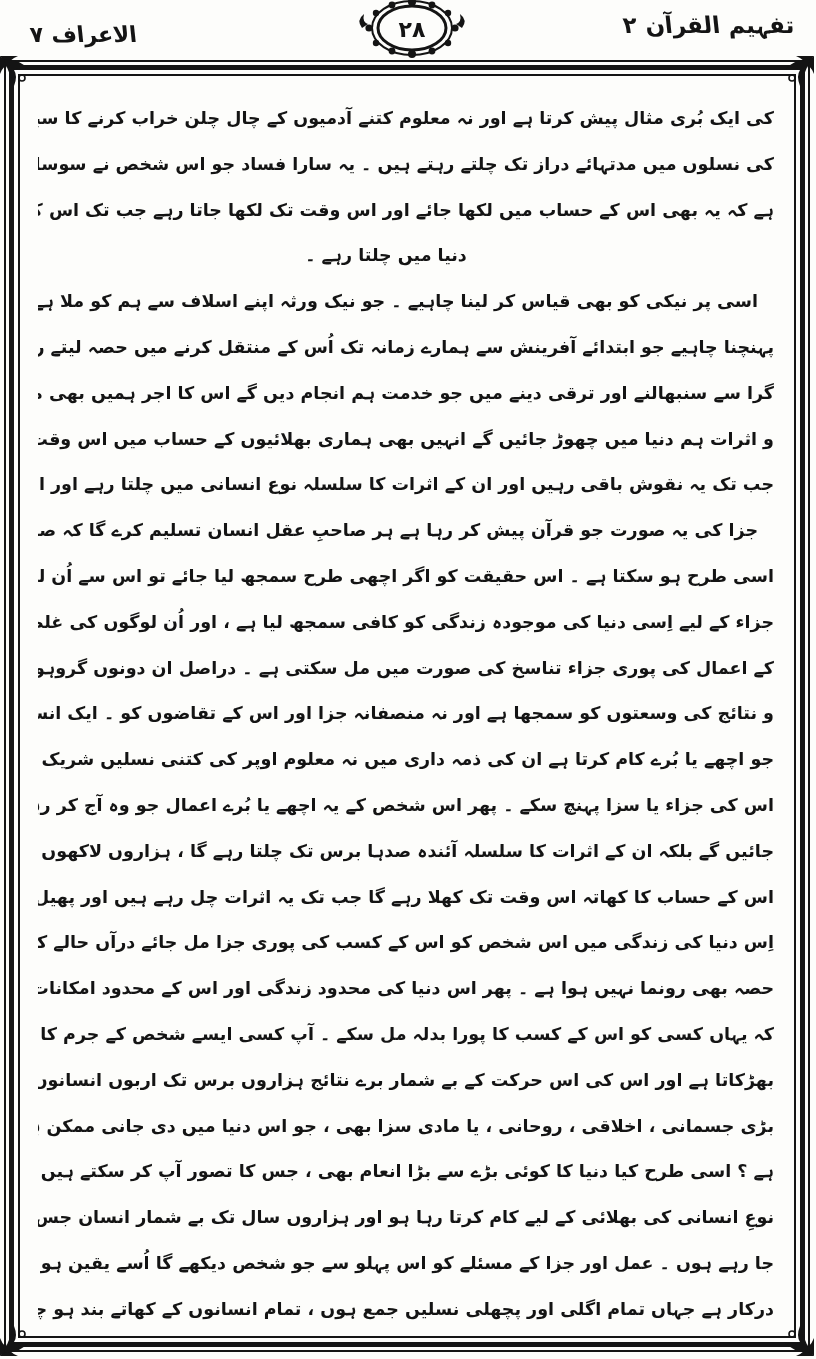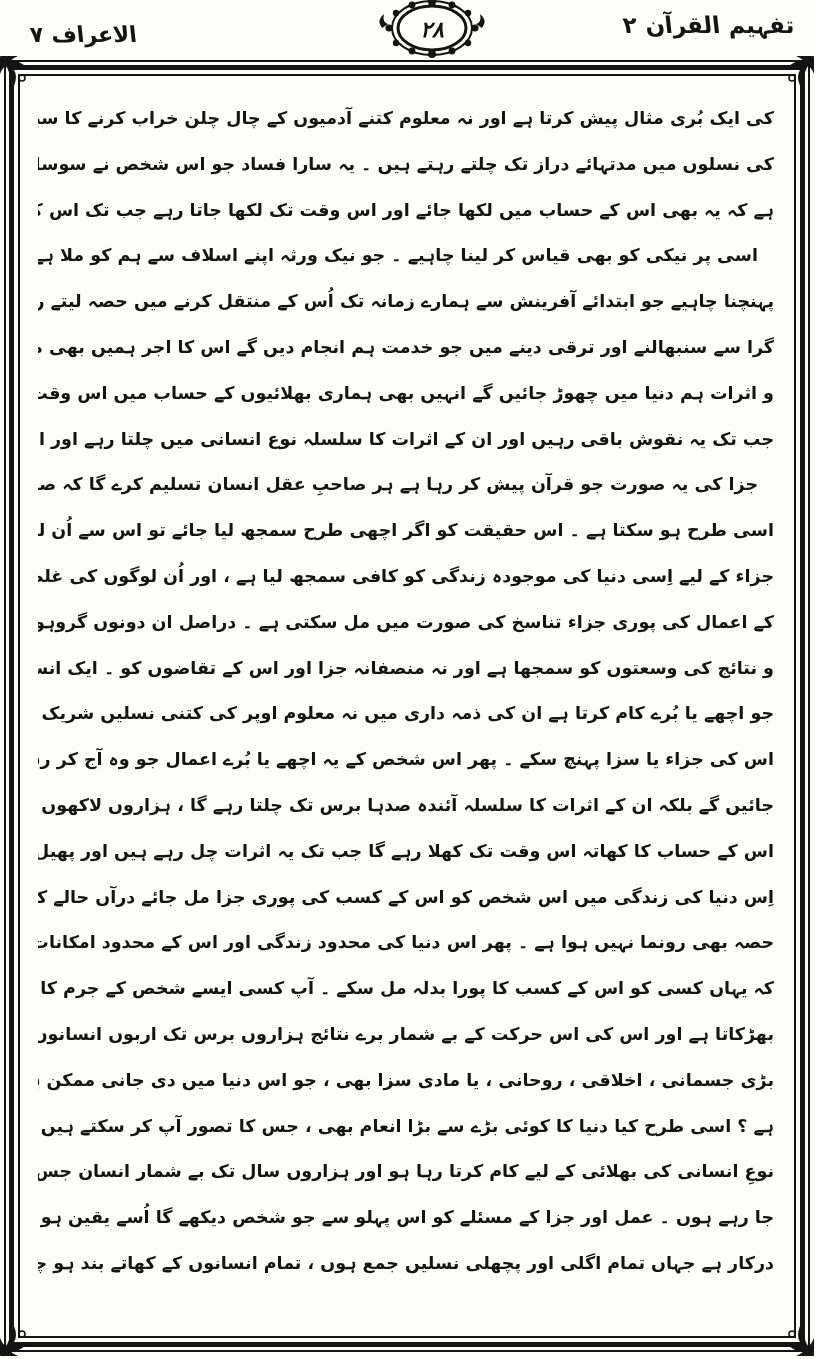--- a/index.html
+++ b/index.html
@@ -20,21 +20,21 @@
     transform:skewX(6deg);
     white-space:nowrap;
   }
   .header-title-left{
     position:absolute;top:22px;left:30px;
     font-size:22px;font-weight:700;
     transform:skewX(6deg);
     white-space:nowrap;
   }
   .medallion{
-    position:absolute;top:0;left:376px;width:112px;height:58px;font-style:italic;
+    position:absolute;top:0;left:356px;width:112px;height:58px;
   }
   .medallion svg{display:block;}
   
   .frame{
     position:absolute;left:4px;top:60px;width:806px;height:1292px;
     border:2px solid #151515;box-sizing:border-box;
   }
   .frame-band{
     position:absolute;inset:3px;border:5px solid #151515;
   }
@@ -134,20 +134,21 @@
       <circle cx="24" cy="24" r="3" fill="none" stroke="#141414" stroke-width="1.6"></circle>
     </svg>
   </span>
 
   <div class="frame-band">
     <div class="frame-line">
       <div class="text-block">
           <div class="text-line full">کی ایک بُری مثال پیش کرتا ہے اور نہ معلوم کتنے آدمیوں کے چال چلن خراب کرنے کا سبب بن جاتا ہے جس کے اثرات بعد</div>
           <div class="text-line full">کی نسلوں میں مدتہائے دراز تک چلتے رہتے ہیں ۔ یہ سارا فساد جو اس شخص نے سوسائٹی میں برپا کیا ، انصاف چاہتا</div>
           <div class="text-line full">ہے کہ یہ بھی اس کے حساب میں لکھا جائے اور اس وقت تک لکھا جاتا رہے جب تک اس کی پھیلائی ہوئی خرابیوں کا سلسلہ</div>
+          <div class="text-line end end-indent">دنیا میں چلتا رہے ۔</div>
           <div class="text-line start">اسی پر نیکی کو بھی قیاس کر لینا چاہیے ۔ جو نیک ورثہ اپنے اسلاف سے ہم کو ملا ہے اُس کا اجر اُن سب لوگوں کو</div>
           <div class="text-line full">پہنچنا چاہیے جو ابتدائے آفرینش سے ہمارے زمانہ تک اُس کے منتقل کرنے میں حصہ لیتے رہے ہیں پھر اس ورثہ کو بے</div>
           <div class="text-line full">گرا سے سنبھالنے اور ترقی دینے میں جو خدمت ہم انجام دیں گے اس کا اجر ہمیں بھی ملنا چاہیے ۔ پھر اپنی سعی خیر کے جو نقوش</div>
           <div class="text-line full">و اثرات ہم دنیا میں چھوڑ جائیں گے انہیں بھی ہماری بھلائیوں کے حساب میں اس وقت تک برابر درج ہوتے رہنا چاہیے</div>
           <div class="text-line full">جب تک یہ نقوش باقی رہیں اور ان کے اثرات کا سلسلہ نوع انسانی میں چلتا رہے اور ان کے فوائد سے خلق خدا متمتع ہوتی رہے ۔</div>
           <div class="text-line start">جزا کی یہ صورت جو قرآن پیش کر رہا ہے ہر صاحبِ عقل انسان تسلیم کرے گا کہ صحیح اور مکمل انصاف اگر ہو سکتا ہے تو</div>
           <div class="text-line full">اسی طرح ہو سکتا ہے ۔ اس حقیقت کو اگر اچھی طرح سمجھ لیا جائے تو اس سے اُن لوگوں کی غلط فہمیاں بھی دور ہو سکتی ہیں جنہوں نے</div>
           <div class="text-line full">جزاء کے لیے اِسی دنیا کی موجودہ زندگی کو کافی سمجھ لیا ہے ، اور اُن لوگوں کی غلط فہمیاں بھی جو یہ گمان رکھتے ہیں کہ انسان کو اس</div>
           <div class="text-line full">کے اعمال کی پوری جزاء تناسخ کی صورت میں مل سکتی ہے ۔ دراصل ان دونوں گروہوں نے نہ تو انسانی اعمال اور ان کے اثرات</div>
           <div class="text-line full">و نتائج کی وسعتوں کو سمجھا ہے اور نہ منصفانہ جزا اور اس کے تقاضوں کو ۔ ایک انسان آج اپنی پچاس ساٹھ سال کی زندگی میں</div>

